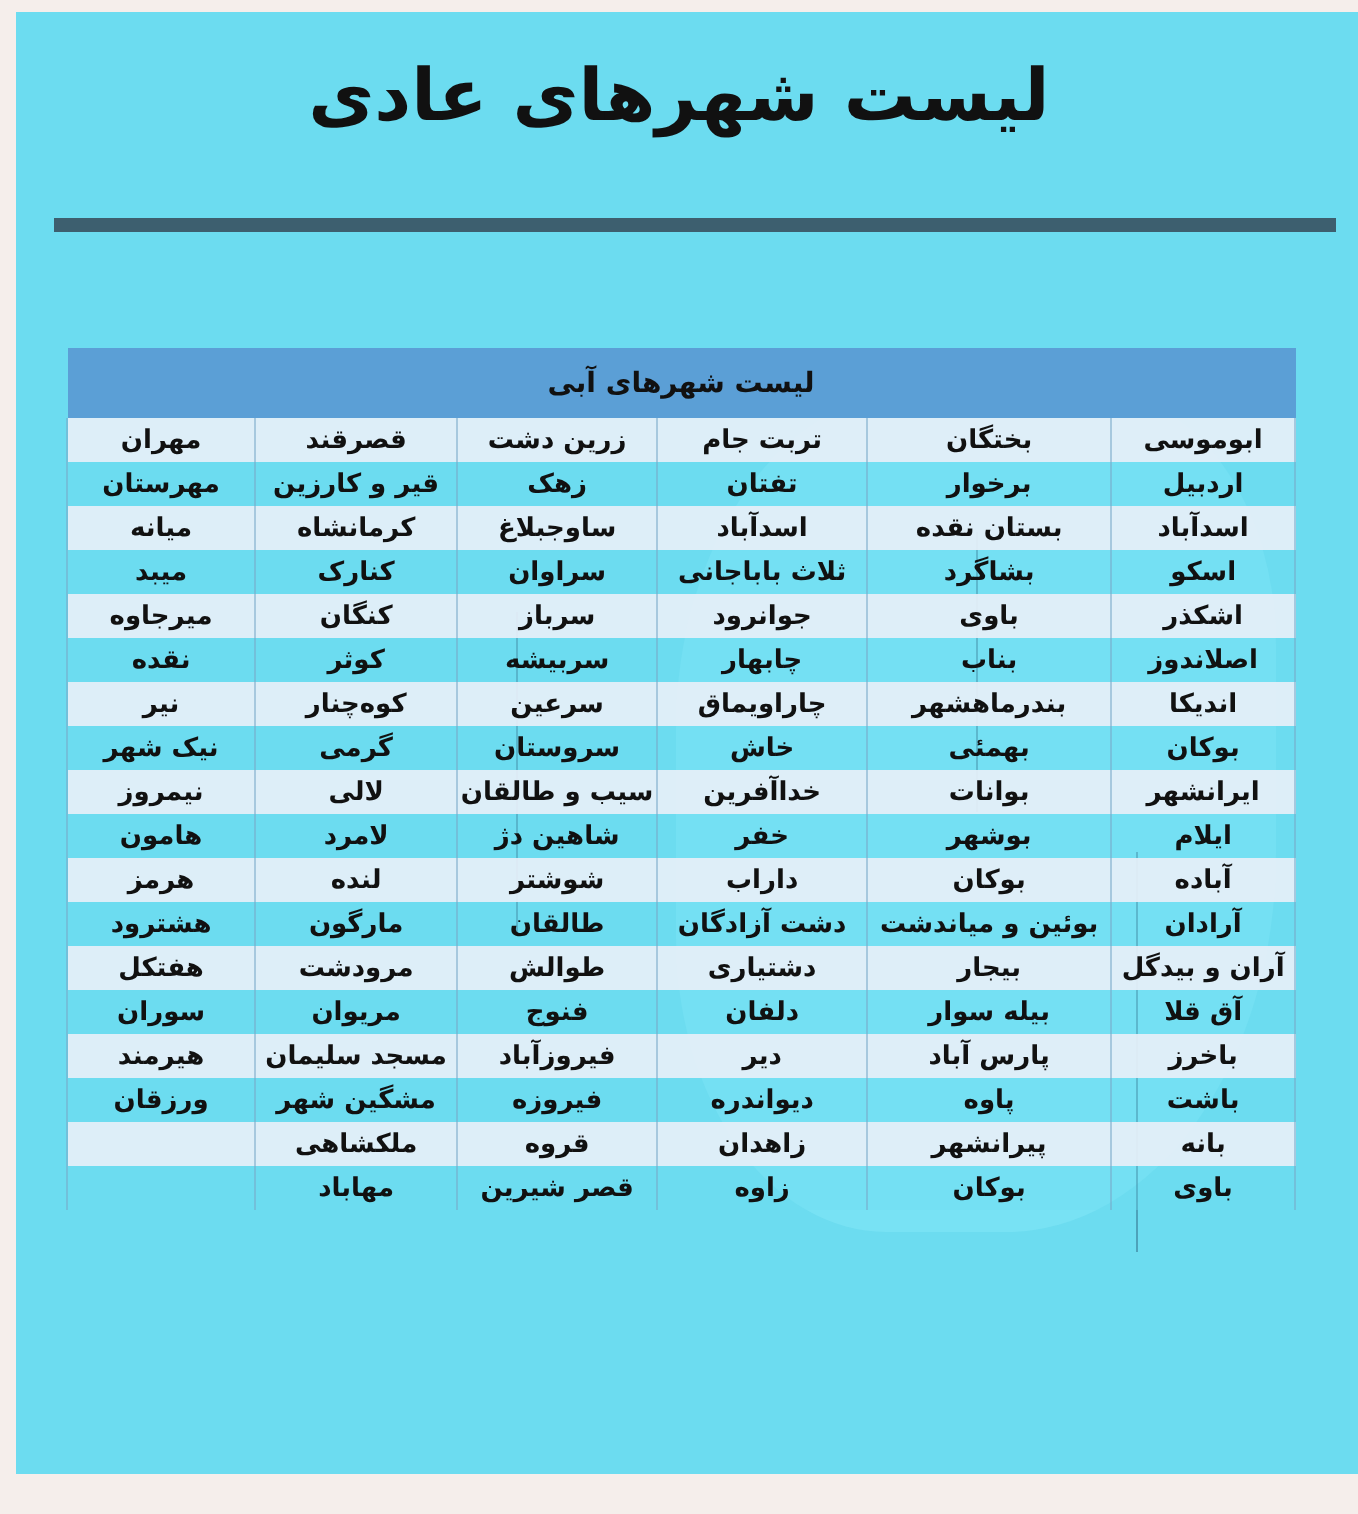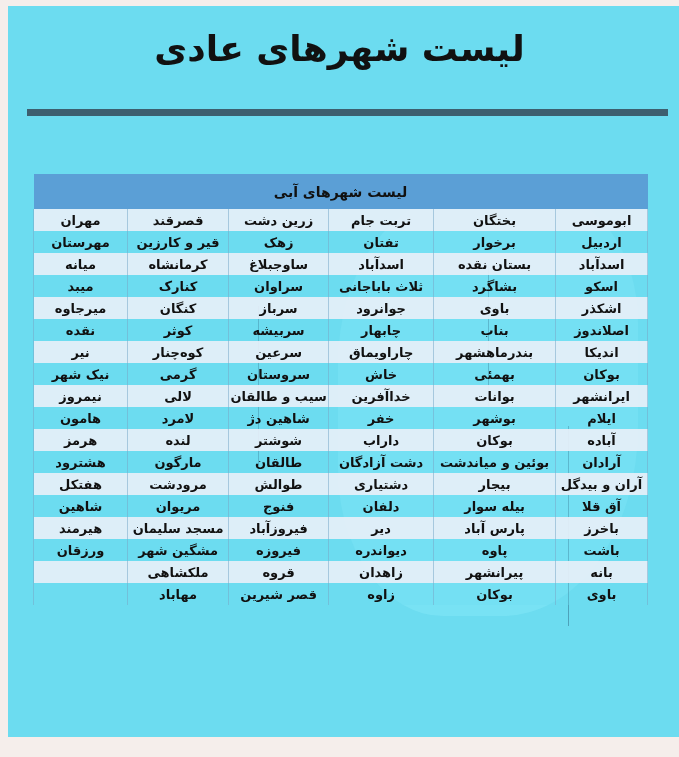--- a/index.html
+++ b/index.html
@@ -195,21 +195,21 @@
         <td>طوالش</td>
         <td>مرودشت</td>
         <td>هفتکل</td>
       </tr>
       <tr class="even">
         <td>آق قلا</td>
         <td>بیله سوار</td>
         <td>دلفان</td>
         <td>فنوج</td>
         <td>مریوان</td>
-        <td>شاهین</td>
+        <td>سوران</td>
       </tr>
       <tr class="odd">
         <td>باخرز</td>
         <td>پارس آباد</td>
         <td>دیر</td>
         <td>فیروزآباد</td>
         <td>مسجد سلیمان</td>
         <td>هیرمند</td>
       </tr>
       <tr class="even">

